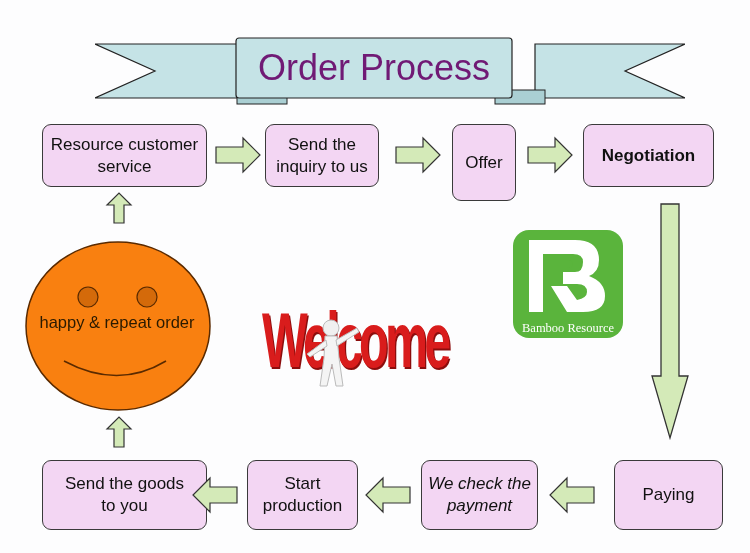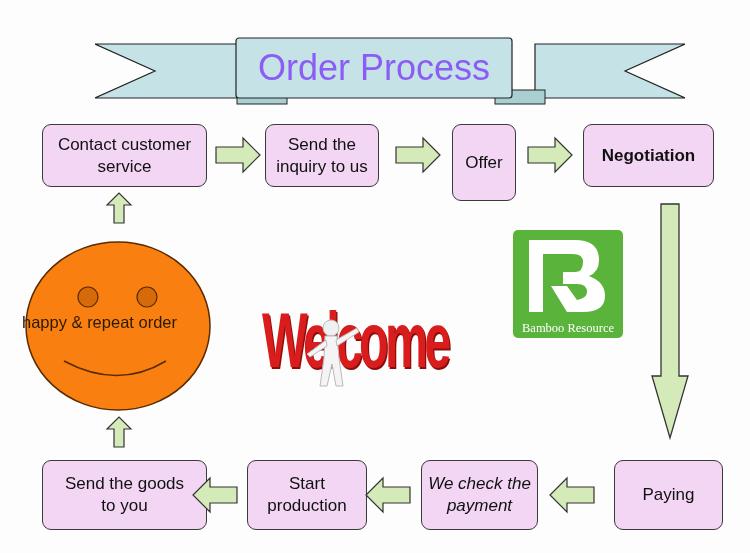--- a/index.html
+++ b/index.html
@@ -1,61 +1,61 @@
 <!DOCTYPE html>
 <html><head>
 <meta charset="utf-8">
 <style>
   html, body { margin:0; padding:0; }
   body { width:750px; height:553px; background:#fdfdfe; position:relative; overflow:hidden; font-family:"Liberation Sans", sans-serif; }
   .abs { position:absolute; }
   .box { position:absolute; background:#f3d6f3; border:1.5px solid #3a3a3a; border-radius:9px; display:flex; align-items:center; justify-content:center; text-align:center; color:#111; font-size:17px; line-height:22px; box-sizing:border-box; }
   .box span { white-space:pre-line; }
   svg.arrow { position:absolute; overflow:visible; }
-  .banner-title { position:absolute; left:236px; top:38px; width:276px; height:60px; display:flex; align-items:center; justify-content:center; font-size:36px; color:#8b5cf6; }
-  .smiley-text { position:absolute; left:22px; top:313px; width:190px; font-size:16.5px; color:#2a1a00; white-space:nowrap; }
-  .logo { position:absolute; left:513px; top:230px; width:110px; height:108px; background:#5ab43c; border-radius:5px; }
+  .banner-title { position:absolute; left:236px; top:38px; width:276px; height:60px; display:flex; align-items:center; justify-content:center; font-size:36px; color:#701a75; }
+  .smiley-text { position:absolute; left:22px; top:313px; width:190px; text-align:center; font-size:16.5px; color:#2a1a00; white-space:nowrap; }
+  .logo { position:absolute; left:513px; top:230px; width:110px; height:108px; background:#5ab43c; border-radius:16px; }
   .logo-text { position:absolute; left:0; right:0; bottom:2px; text-align:center; color:#fff; font-family:"Liberation Serif", serif; font-size:12.5px; }
   .welcome { position:absolute; left:262px; top:300px; font-family:"Liberation Sans", sans-serif; font-weight:bold; color:#d91c1c; font-size:78px; letter-spacing:-6px; transform:scaleX(0.62); transform-origin:left top; text-shadow:2px 2px 0 #8c0d0d; line-height:80px; }
 </style>
 </head>
 <body>
 
 <svg class="abs" style="left:95px;top:36px" width="590" height="72" viewBox="0 0 590 72">
   <polygon points="0,8 150,8 150,62 0,62 60,35" fill="#c5e3e6" stroke="#222" stroke-width="1.2"></polygon>
   <polygon points="590,8 440,8 440,62 590,62 530,35" fill="#c5e3e6" stroke="#222" stroke-width="1.2"></polygon>
   <rect x="142" y="54" width="50" height="14" fill="#aacfd3" stroke="#222" stroke-width="1"></rect>
   <rect x="400" y="54" width="50" height="14" fill="#aacfd3" stroke="#222" stroke-width="1"></rect>
   <rect x="141" y="2" width="276" height="60" rx="3" fill="#c5e3e6" stroke="#222" stroke-width="1.2"></rect>
 </svg>
 <div class="banner-title">Order Process</div>
 
 <div class="box" style="left:42px;top:124px;width:165px;height:63px;">
-    <span>Contact customer
+    <span>Resource customer
 service</span>
   </div>
 <div class="box" style="left:265px;top:124px;width:114px;height:63px;">
     <span>Send the
 inquiry to us</span>
   </div>
 <div class="box" style="left:452px;top:124px;width:64px;height:77px;">
     <span>Offer</span>
   </div>
 <div class="box" style="left:583px;top:124px;width:131px;height:63px;font-weight:bold;">
     <span>Negotiation</span>
   </div>
 
 <div class="box" style="left:614px;top:460px;width:109px;height:70px;">
     <span>Paying</span>
   </div>
 <div class="box" style="left:421px;top:460px;width:117px;height:70px;font-style:italic;">
     <span>We check the
 payment</span>
   </div>
-<div class="box" style="left:247px;top:460px;width:120px;height:70px;">
+<div class="box" style="left:247px;top:460px;width:111px;height:70px;">
     <span>Start
 production</span>
   </div>
 <div class="box" style="left:42px;top:460px;width:165px;height:70px;justify-content:center;">
     <span>Send the goods
 to you</span>
   </div>
 
 <svg class="arrow" style="left:215px;top:137px" width="46" height="36" viewBox="0 0 46 36">
     <polygon points="1,10 28,10 28,1 45,18 28,35 28,26 1,26" fill="#d4eab8" stroke="#333" stroke-width="1.2"></polygon>

